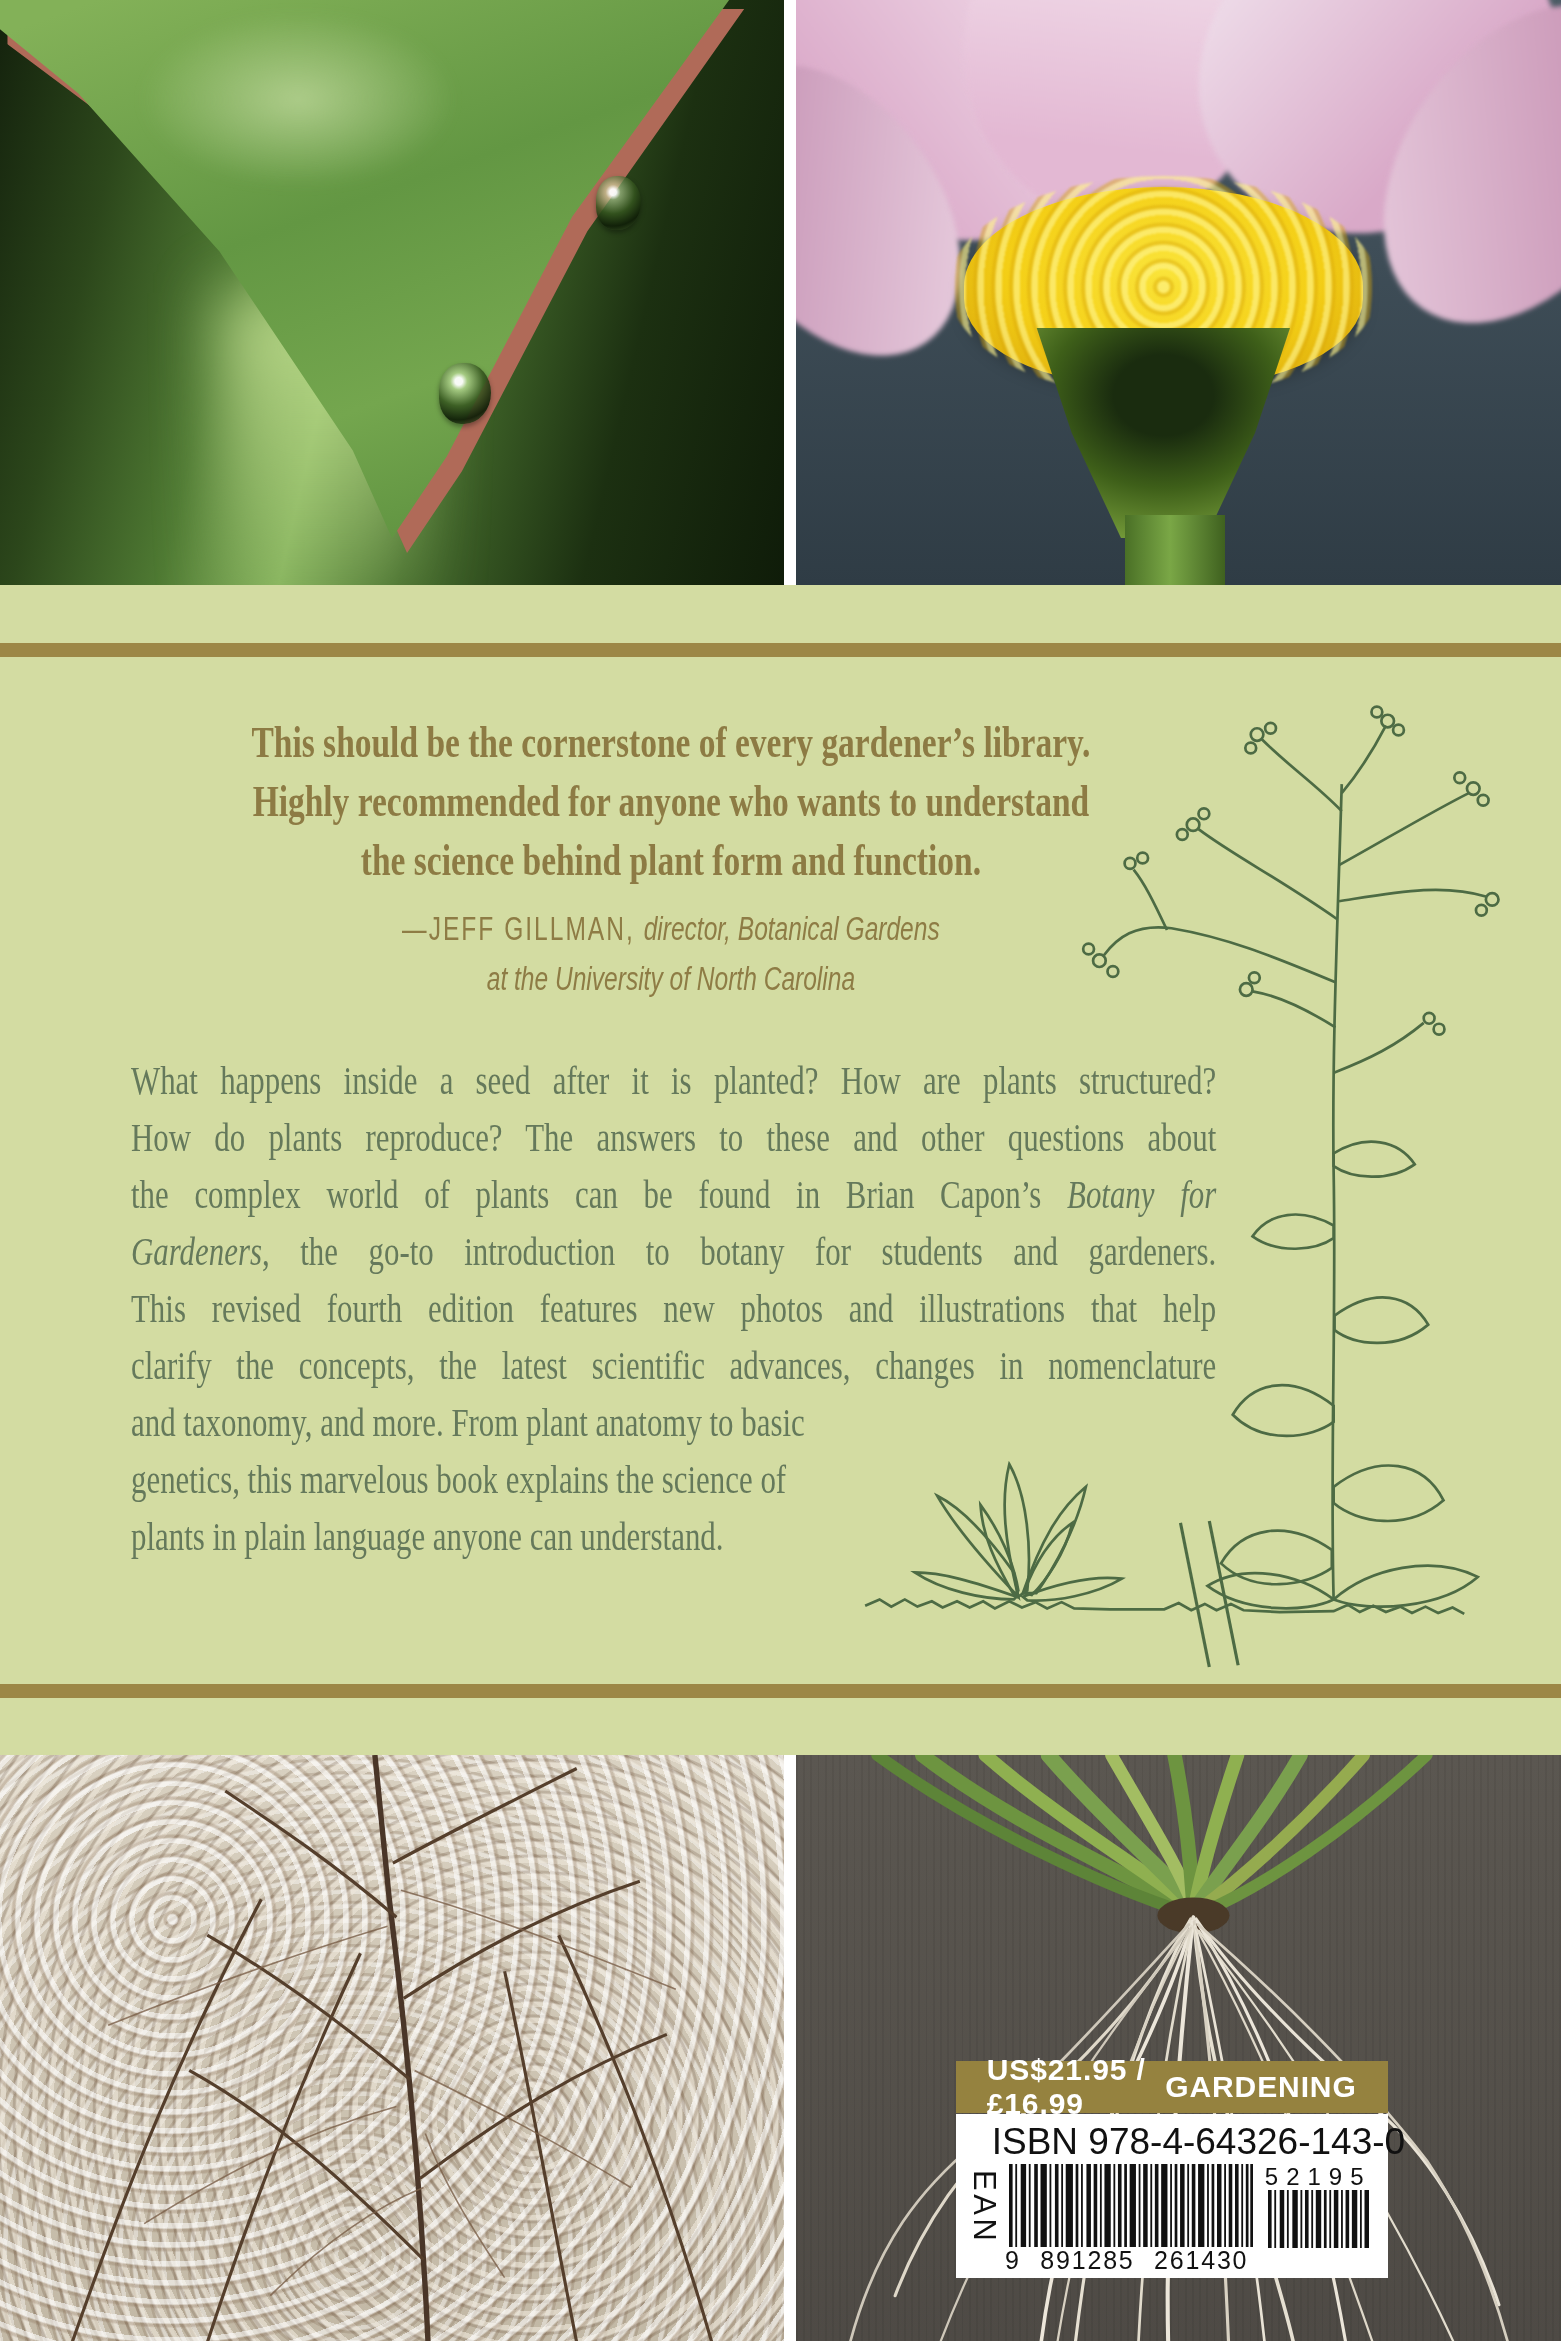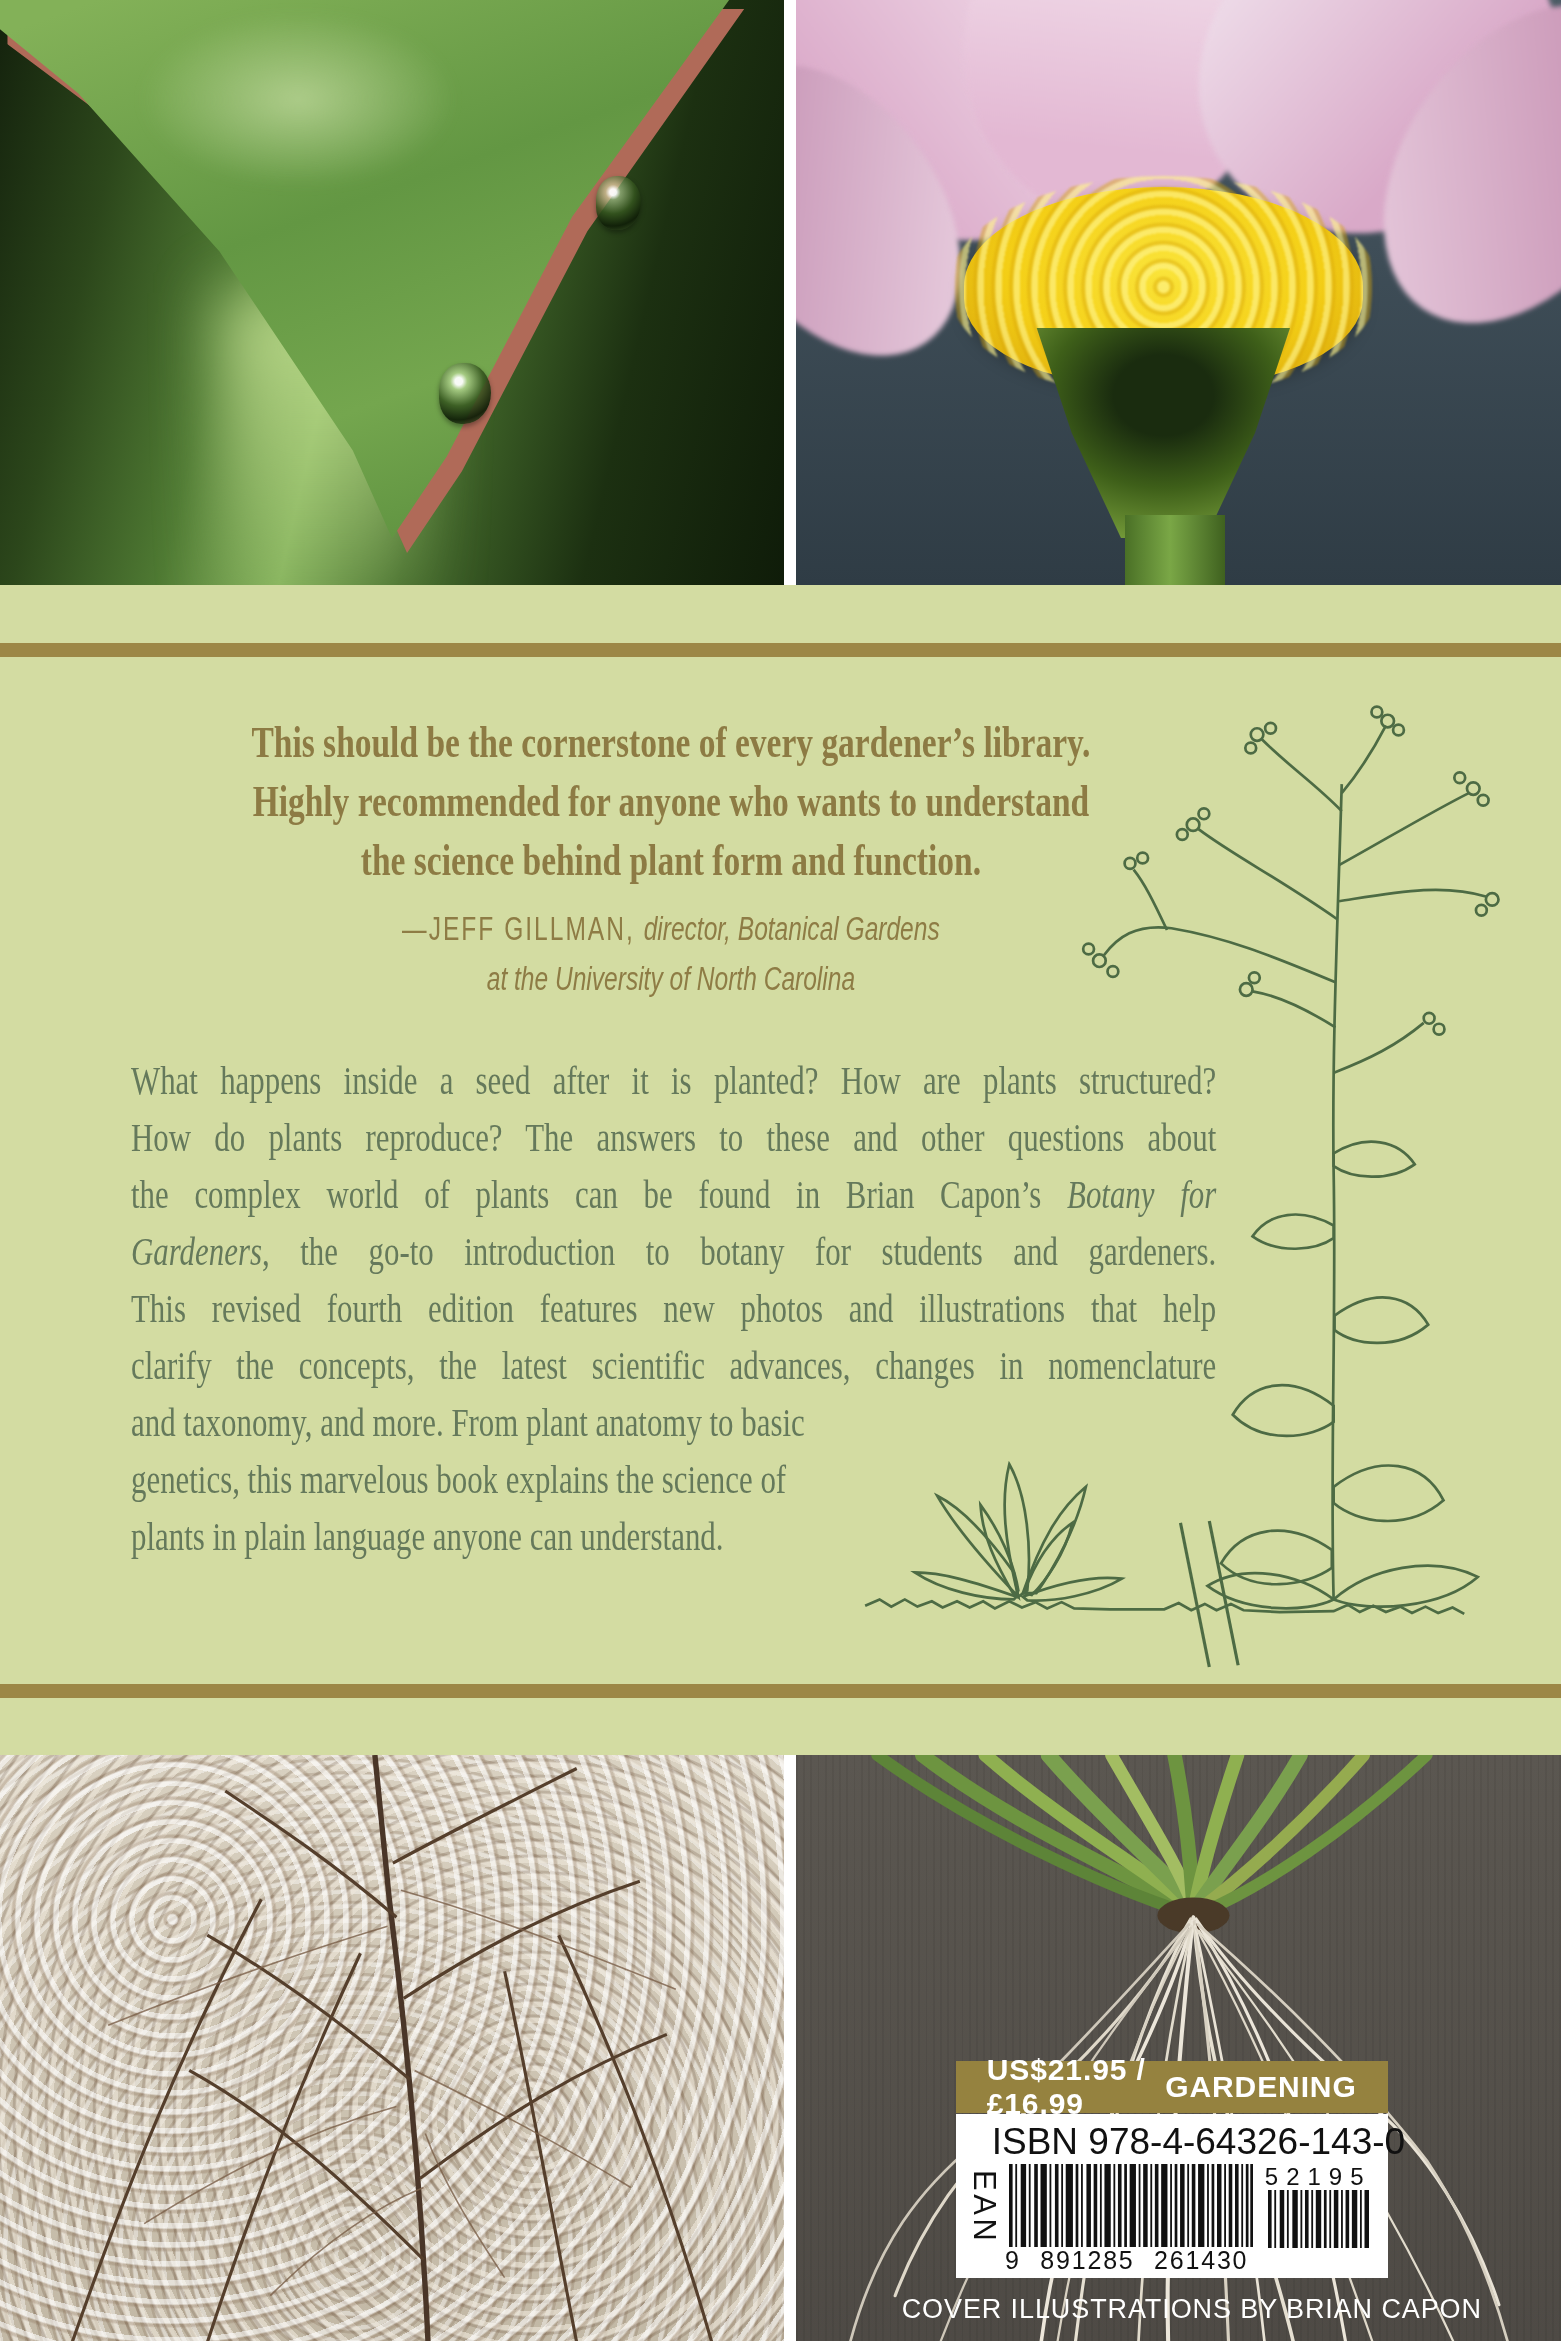--- a/index.html
+++ b/index.html
@@ -349,17 +349,16 @@
               <rect x="68" width="2" height="64"></rect>
               <rect x="73" width="5" height="64"></rect>
             <rect x="81" width="2" height="64"></rect>
               <rect x="86" width="4" height="64"></rect>
               <rect x="93" width="6" height="64"></rect>
             <rect x="102" width="2" height="64"></rect>
               <rect x="107" width="5" height="64"></rect>
           </g>
         </svg>
       </div>
-      <div class="credit">COVER ILLUSTRATIONS BY BRIAN CAPON</div>
     </div>
   </div>
 </div>
 
 
 </body></html>

